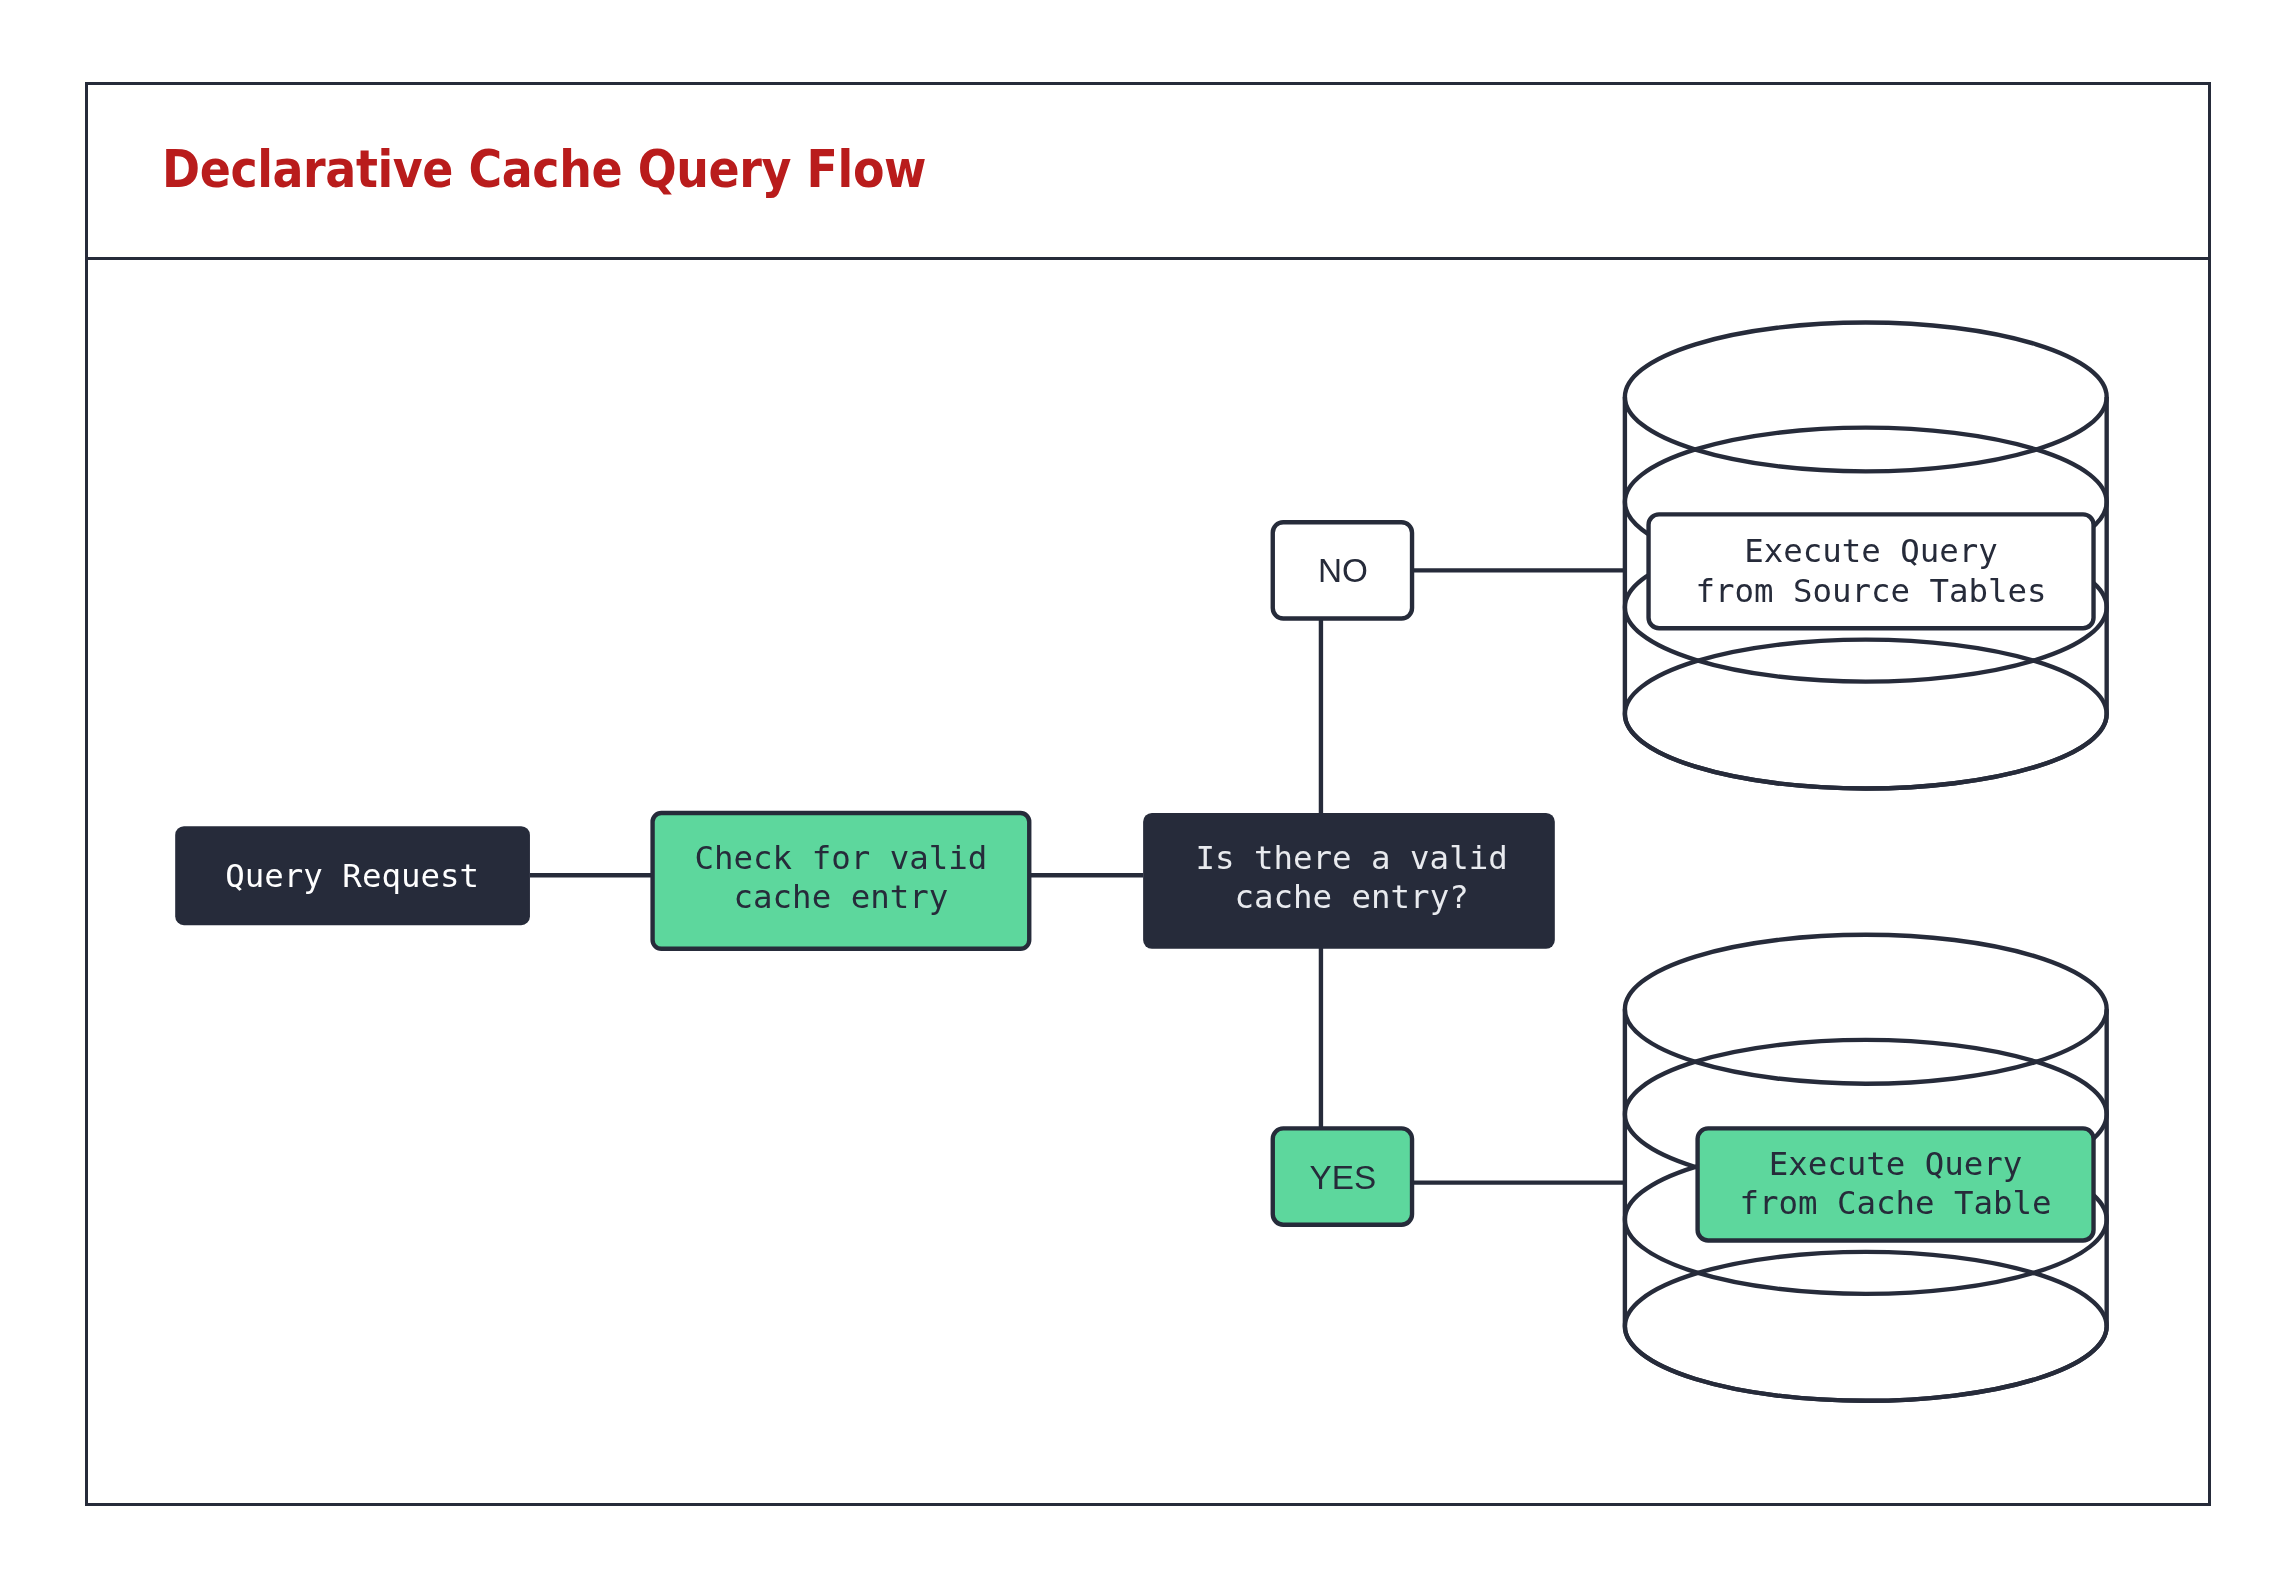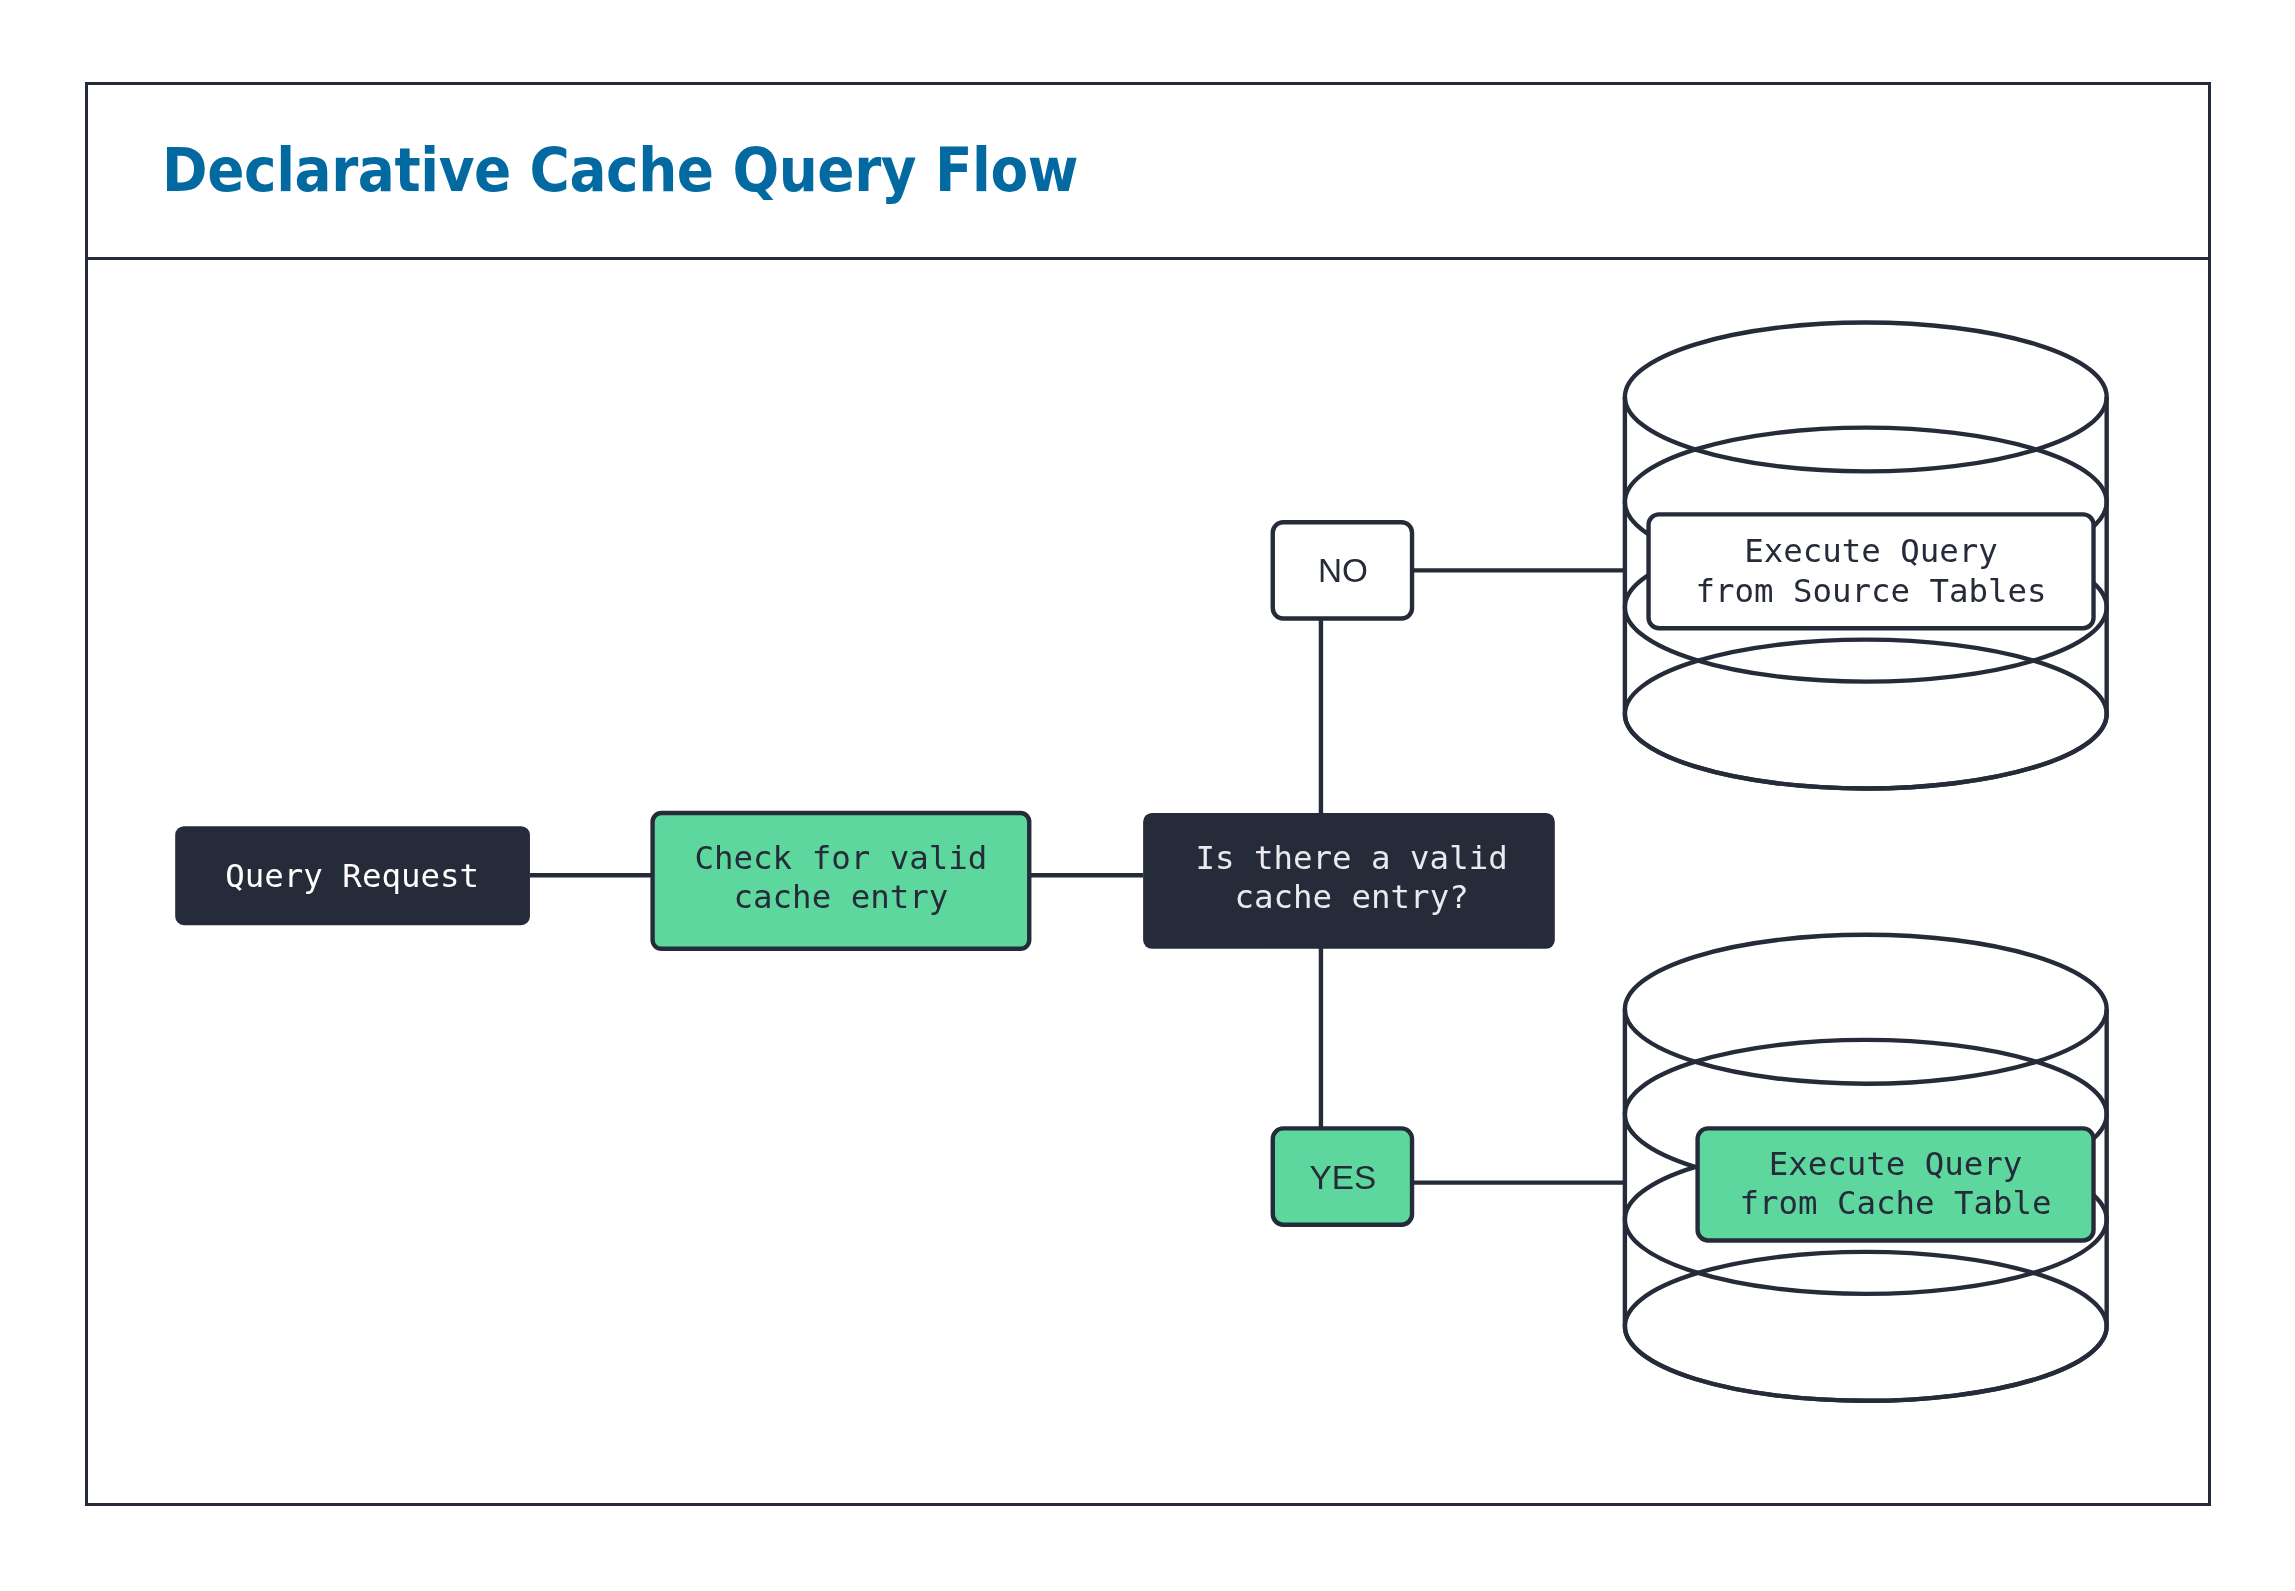--- a/index.html
+++ b/index.html
@@ -37,23 +37,23 @@
     height: 178px;
     box-sizing: border-box;
     border-bottom: 3.5px solid #262B3A;
     display: flex;
     align-items: center;
   }
   .title-text {
     margin-left: 77px;
     font-family: "DejaVu Sans Condensed", "Liberation Sans", sans-serif;
     font-weight: bold;
-    font-size: 61px;
+    font-size: 51px;
     letter-spacing: -0.4px;
-    color: #0369a1;
+    color: #b91c1c;
     white-space: nowrap;
   }
   svg.diagram {
     position: absolute;
     left: 0;
     top: 0;
     width: 2295px;
     height: 1591px;
   }
   .node-rect {

